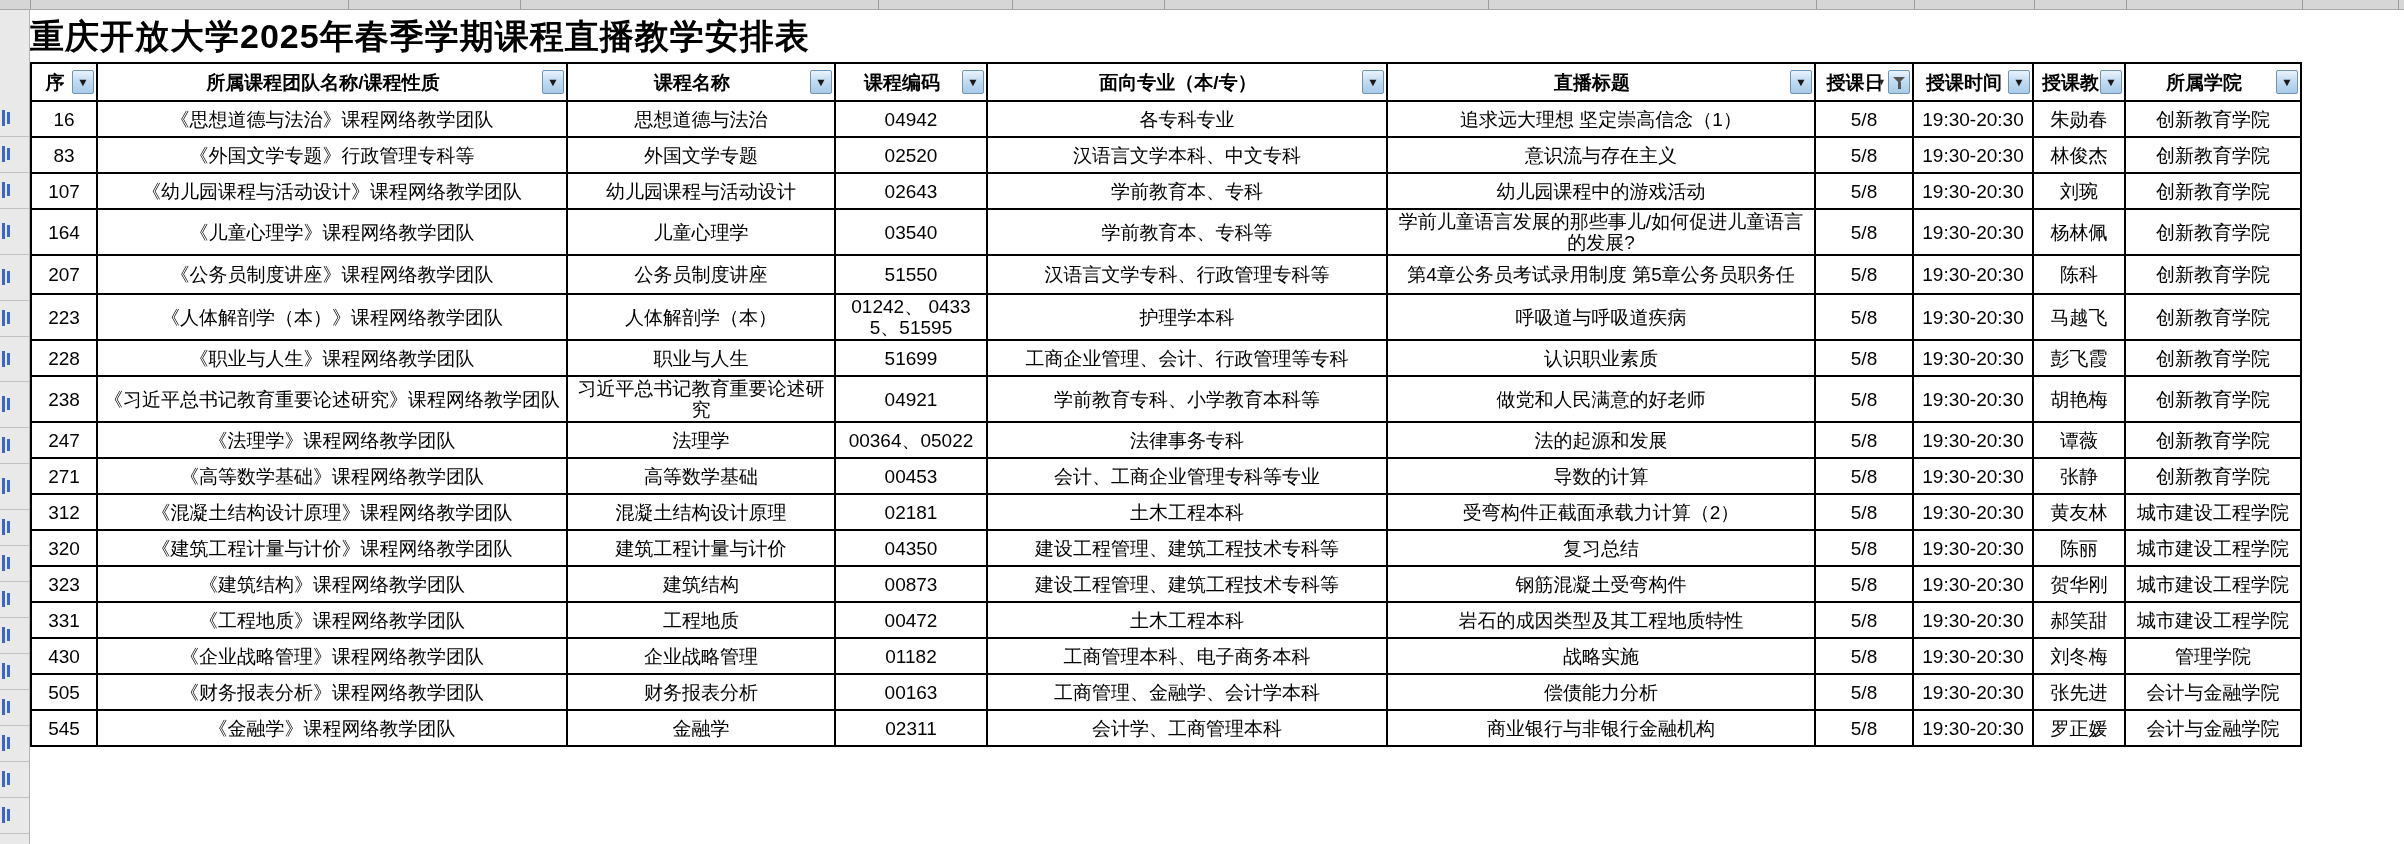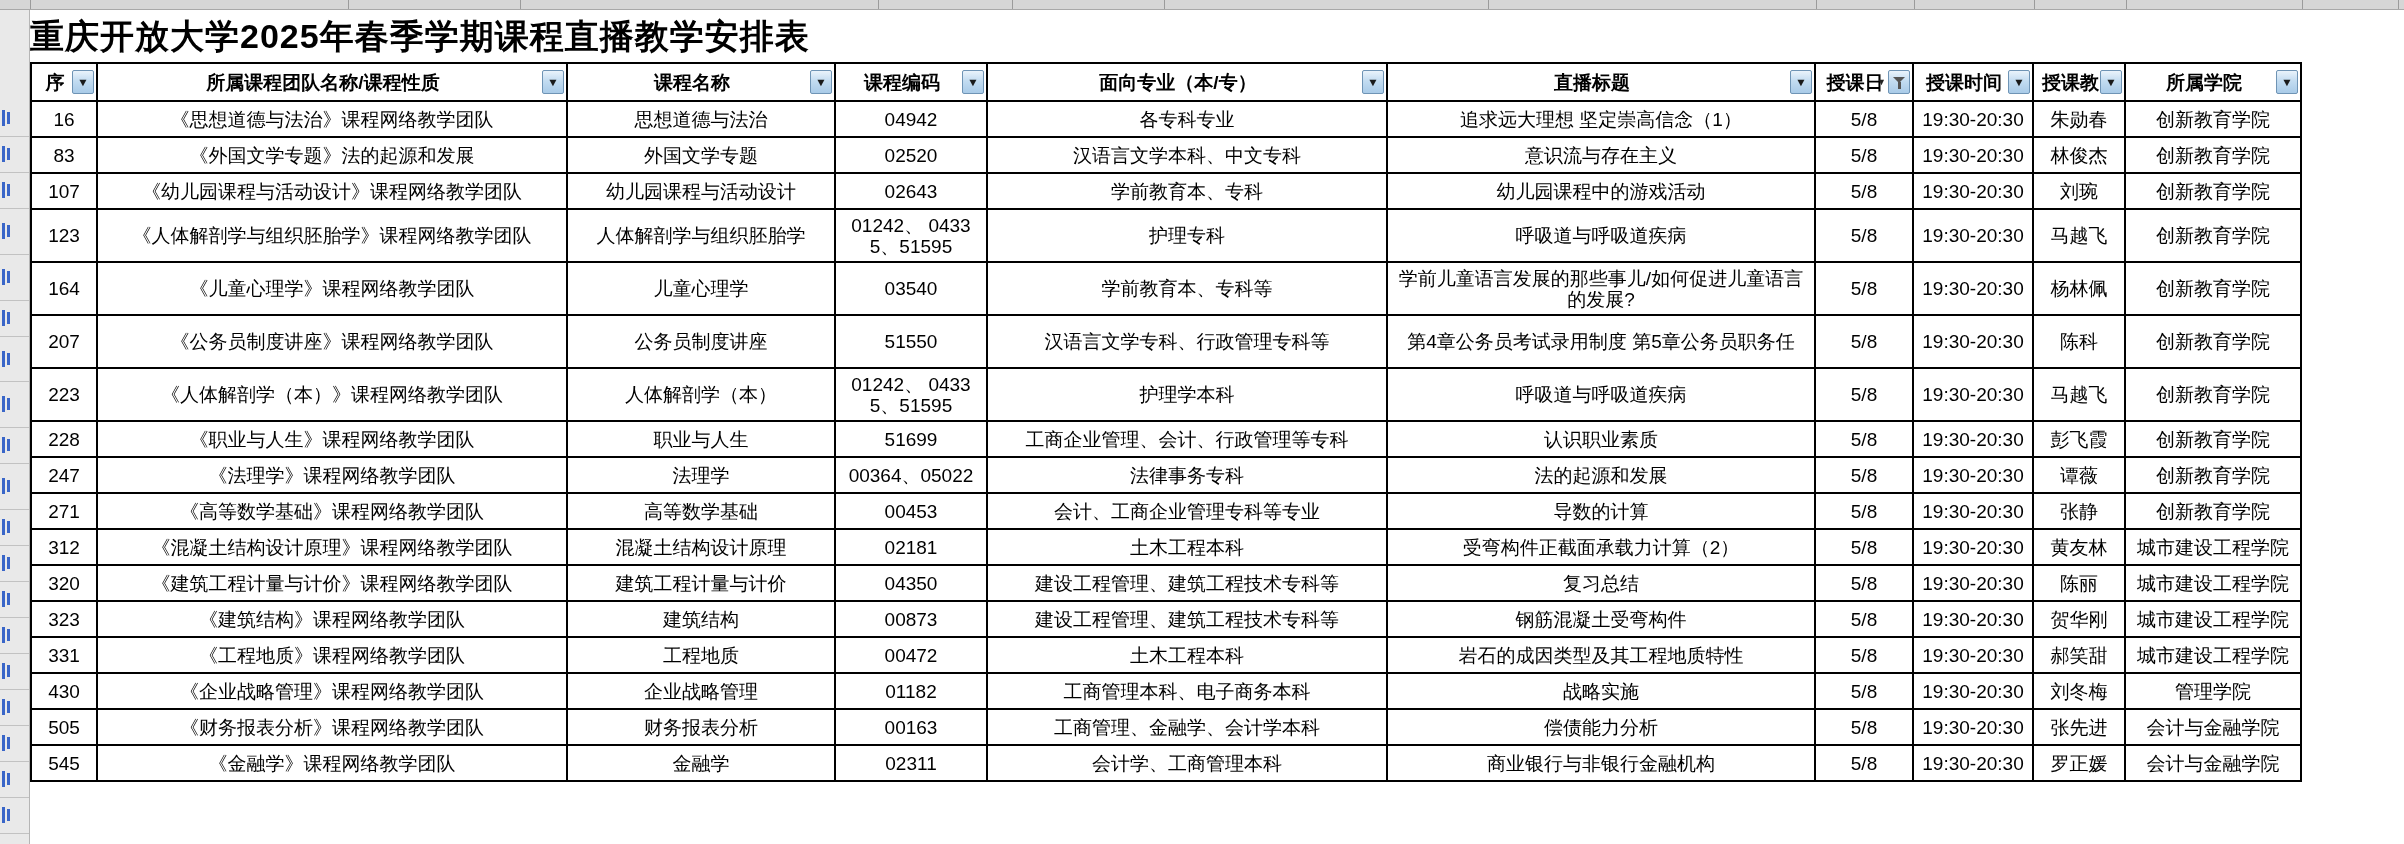--- a/index.html
+++ b/index.html
@@ -46,21 +46,21 @@
     overflow:hidden;
   }
   table.grid th{
     position:relative;font-weight:bold;height:38px;
     white-space:nowrap;padding-right:26px;padding-left:8px;
   }
   table.grid td{white-space:normal;word-break:break-all;}
   td.pre{white-space:pre-line;}
   td.right{text-align:right;padding-right:3px;margin-left:40px;}
   tr.r-norm{height:36px;}
-  tr.r-tall{height:53px;}
+  tr.r-tall{height:39px;}
   
   .fbtn{
     position:absolute;right:2px;top:50%;margin-top:-12px;
     width:22px;height:24px;
     background:linear-gradient(180deg,#eaf3fb 0%,#c3dcf1 45%,#a9cbe8 100%);
     border:1px solid #6f94b5;border-radius:2px;
     display:flex;align-items:center;justify-content:center;
     box-sizing:border-box;cursor:pointer;padding:0;
   }
   .fbtn .arrow-glyph{font-size:12px;color:#1a1a1a;line-height:1;transform:scaleY(.9);}
@@ -197,53 +197,40 @@
           <td class="pre">04942</td>
           <td>各专科专业</td>
           <td class="pre">追求远大理想 坚定崇高信念（1）</td>
           <td>5/8</td>
           <td>19:30-20:30</td>
           <td>朱勋春</td>
           <td>创新教育学院</td>
         </tr>
         <tr class="r-norm">
           <td>83</td>
-          <td>《外国文学专题》法的起源和发展</td>
+          <td>《外国文学专题》行政管理专科等</td>
           <td>外国文学专题</td>
           <td class="pre">02520</td>
           <td>汉语言文学本科、中文专科</td>
           <td class="pre">意识流与存在主义</td>
           <td>5/8</td>
           <td>19:30-20:30</td>
           <td>林俊杰</td>
           <td>创新教育学院</td>
         </tr>
         <tr class="r-norm">
           <td>107</td>
           <td>《幼儿园课程与活动设计》课程网络教学团队</td>
           <td>幼儿园课程与活动设计</td>
           <td class="pre">02643</td>
           <td>学前教育本、专科</td>
           <td class="pre">幼儿园课程中的游戏活动</td>
           <td>5/8</td>
           <td>19:30-20:30</td>
           <td>刘琬</td>
-          <td>创新教育学院</td>
-        </tr>
-        <tr class="r-tall">
-          <td>123</td>
-          <td>《人体解剖学与组织胚胎学》课程网络教学团队</td>
-          <td>人体解剖学与组织胚胎学</td>
-          <td class="pre">01242、
-04335、51595</td>
-          <td>护理专科</td>
-          <td class="pre">呼吸道与呼吸道疾病</td>
-          <td>5/8</td>
-          <td>19:30-20:30</td>
-          <td>马越飞</td>
           <td>创新教育学院</td>
         </tr>
         <tr class="r-tall">
           <td>164</td>
           <td>《儿童心理学》课程网络教学团队</td>
           <td>儿童心理学</td>
           <td class="pre">03540</td>
           <td>学前教育本、专科等</td>
           <td class="pre">学前儿童语言发展的那些事儿/如何促进儿童语言的发展?</td>
           <td>5/8</td>
@@ -282,20 +269,32 @@
           <td>《职业与人生》课程网络教学团队</td>
           <td>职业与人生</td>
           <td class="pre">51699</td>
           <td>工商企业管理、会计、行政管理等专科</td>
           <td class="pre">认识职业素质</td>
           <td>5/8</td>
           <td>19:30-20:30</td>
           <td>彭飞霞</td>
           <td>创新教育学院</td>
         </tr>
+        <tr class="r-tall">
+          <td>238</td>
+          <td>《习近平总书记教育重要论述研究》课程网络教学团队</td>
+          <td>习近平总书记教育重要论述研究</td>
+          <td class="pre">04921</td>
+          <td>学前教育专科、小学教育本科等</td>
+          <td class="pre">做党和人民满意的好老师</td>
+          <td>5/8</td>
+          <td>19:30-20:30</td>
+          <td>胡艳梅</td>
+          <td>创新教育学院</td>
+        </tr>
         <tr class="r-norm">
           <td>247</td>
           <td>《法理学》课程网络教学团队</td>
           <td>法理学</td>
           <td class="pre">00364、05022</td>
           <td>法律事务专科</td>
           <td class="pre">法的起源和发展</td>
           <td>5/8</td>
           <td>19:30-20:30</td>
           <td>谭薇</td>

